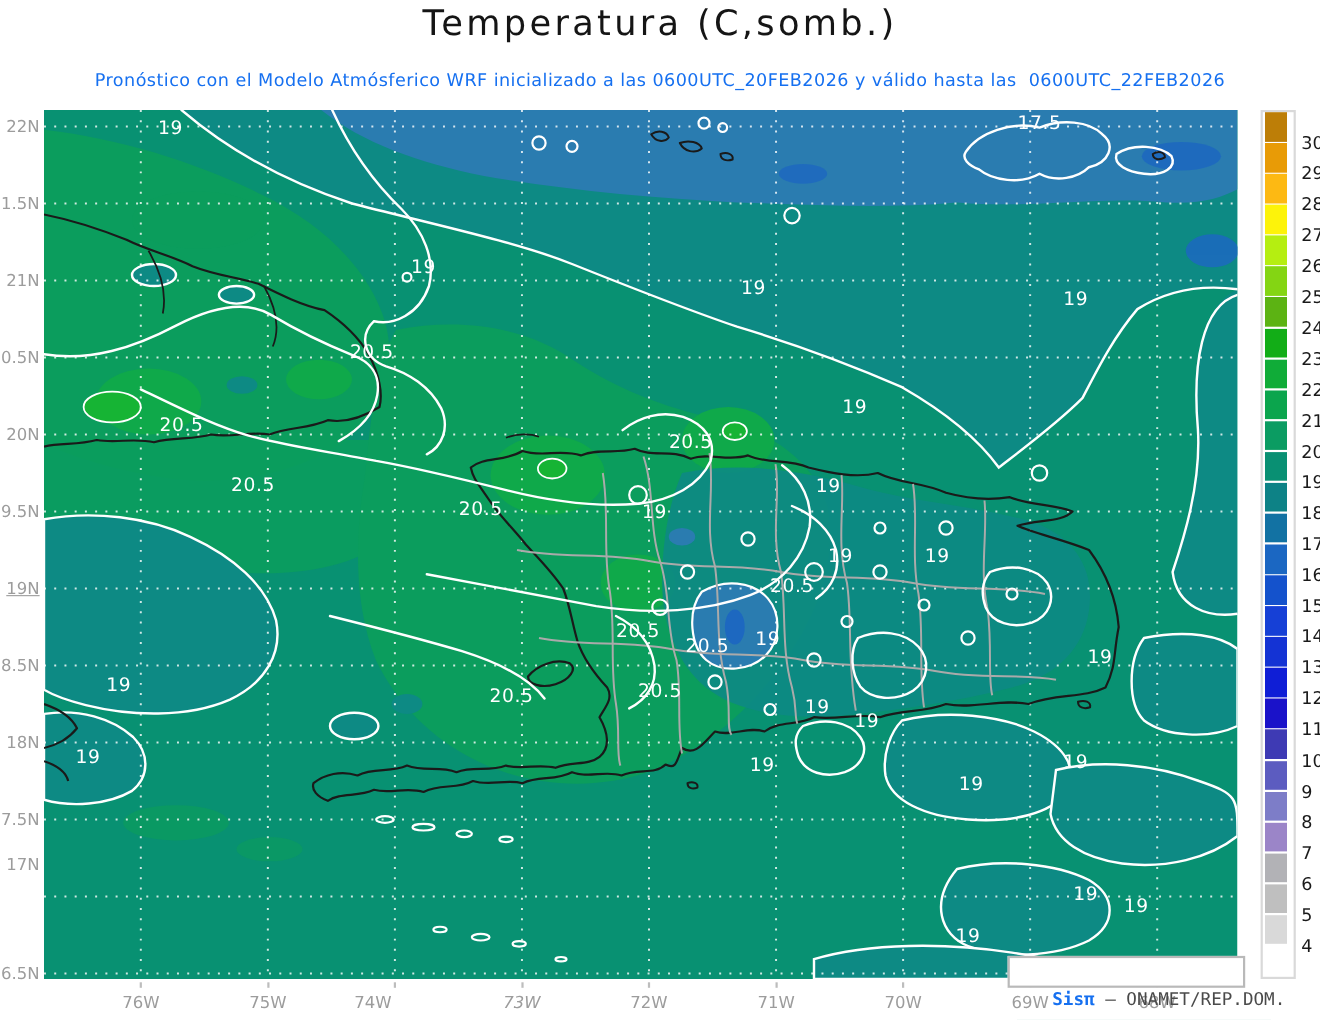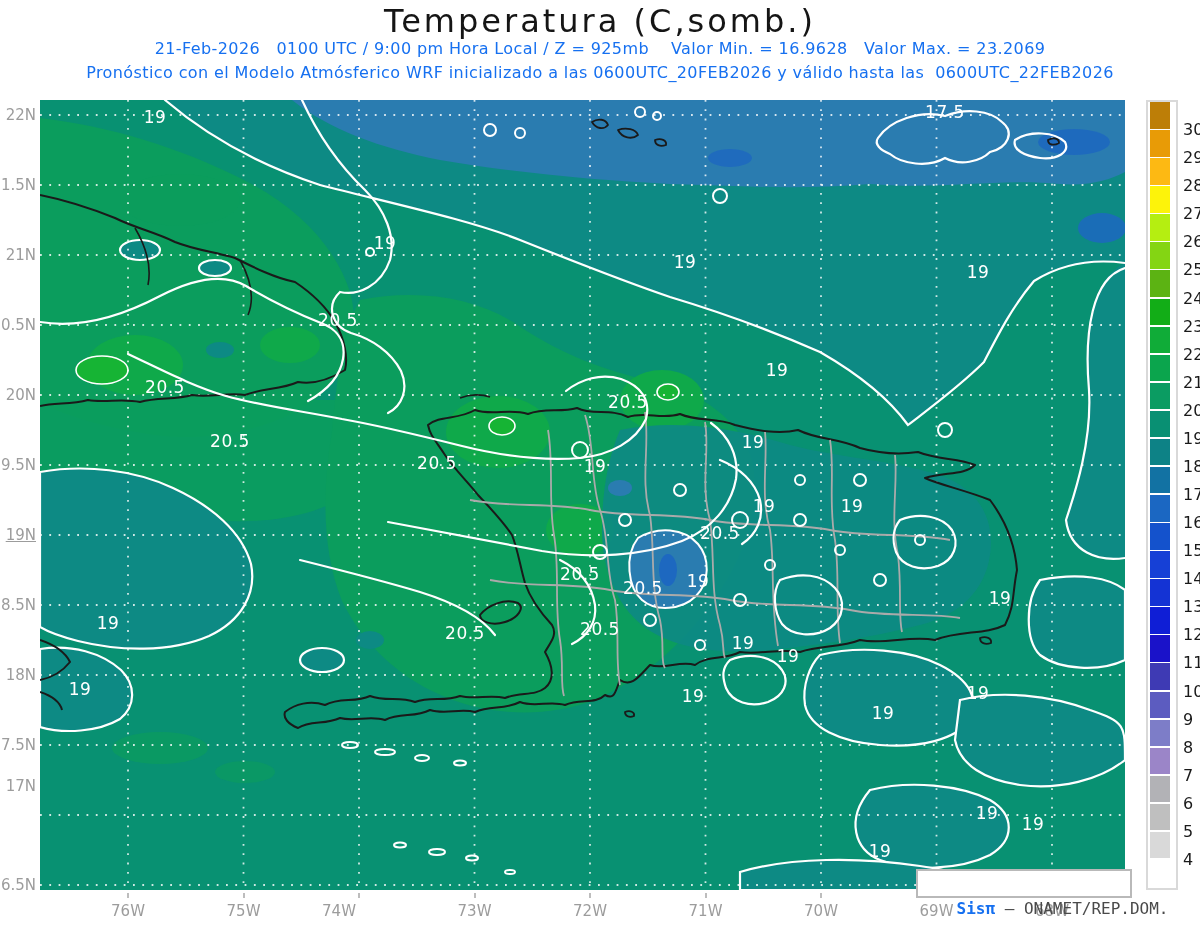--- a/index.html
+++ b/index.html
@@ -27,21 +27,20 @@
     font-family:"DejaVu Sans Mono","Liberation Mono",monospace;font-size:16px;white-space:pre;}
   #branding .app{color:#1670f0;font-weight:700;}
   #branding .org{color:#4a4a4a;}
 </style>
 </head>
 <body>
 
 <div id="stage">
 
   <div class="title">Temperatura (C,somb.)</div>
-  <div class="sub" id="sub1">21-Feb-2026   0100 UTC / 9:00 pm Hora Local / Z = 925mb    Valor Min. = 16.9628   Valor Max. = 23.2069</div>
   <div class="sub" id="sub2">Pronóstico con el Modelo Atmósferico WRF inicializado a las 0600UTC_20FEB2026 y válido hasta las  0600UTC_22FEB2026</div>
 
   <div id="map-wrap">
     <svg id="map-svg" width="1085" height="790" viewBox="0 0 1085 790" xmlns="http://www.w3.org/2000/svg">
 
       <rect x="0" y="0" width="1085" height="790" fill="#089172"></rect>
 
       <g fill="#0b9d5d" stroke="none">
         <path d="M0,18 C70,26 140,48 200,78 C255,105 295,145 310,192 C322,235 305,275 272,302 C230,330 170,342 115,335 C65,328 25,315 0,303 Z"></path>
         <path d="M0,300 L310,300 C330,330 330,360 315,385 C290,415 230,425 170,420 C110,415 50,405 0,395 Z" opacity="0.85"></path>
@@ -250,21 +249,21 @@
       <div class="ylab" style="top: 786px;">17N</div>
       <div class="ylab" style="top: 885px;">6.5N</div>
     </div>
   <div id="xlabels">
       <div class="xlab" style="left: 128px;">76W</div>
       <div class="xtick" style="left: 128px;"></div>
       <div class="xlab" style="left: 243.5px;">75W</div>
       <div class="xtick" style="left: 243.5px;"></div>
       <div class="xlab" style="left: 339px;">74W</div>
       <div class="xtick" style="left: 359px;"></div>
-      <div class="xlab" style="left: 474.5px;">73W</div>
+      <div class="xlab" style="left: 474.5px; font-style: italic;">73W</div>
       <div class="xtick" style="left: 474.5px;"></div>
       <div class="xlab" style="left: 590px;">72W</div>
       <div class="xtick" style="left: 590px;"></div>
       <div class="xlab" style="left: 705.5px;">71W</div>
       <div class="xtick" style="left: 705.5px;"></div>
       <div class="xlab" style="left: 821px;">70W</div>
       <div class="xtick" style="left: 821px;"></div>
       <div class="xlab" style="left: 936.5px;">69W</div>
       <div class="xtick" style="left: 936.5px;"></div>
       <div class="xlab" style="left: 1052px;">68W</div>

